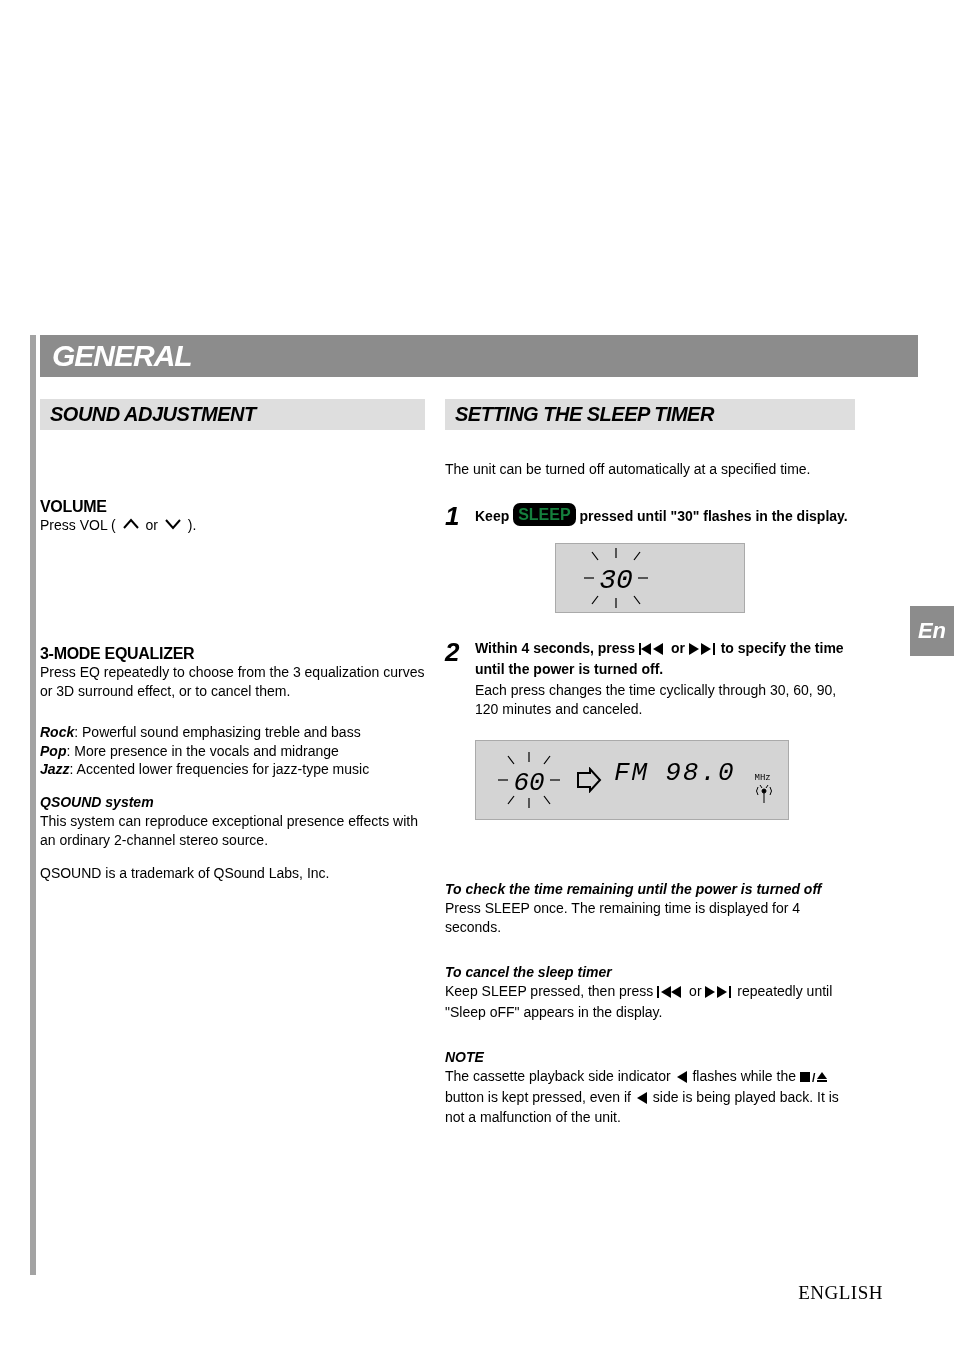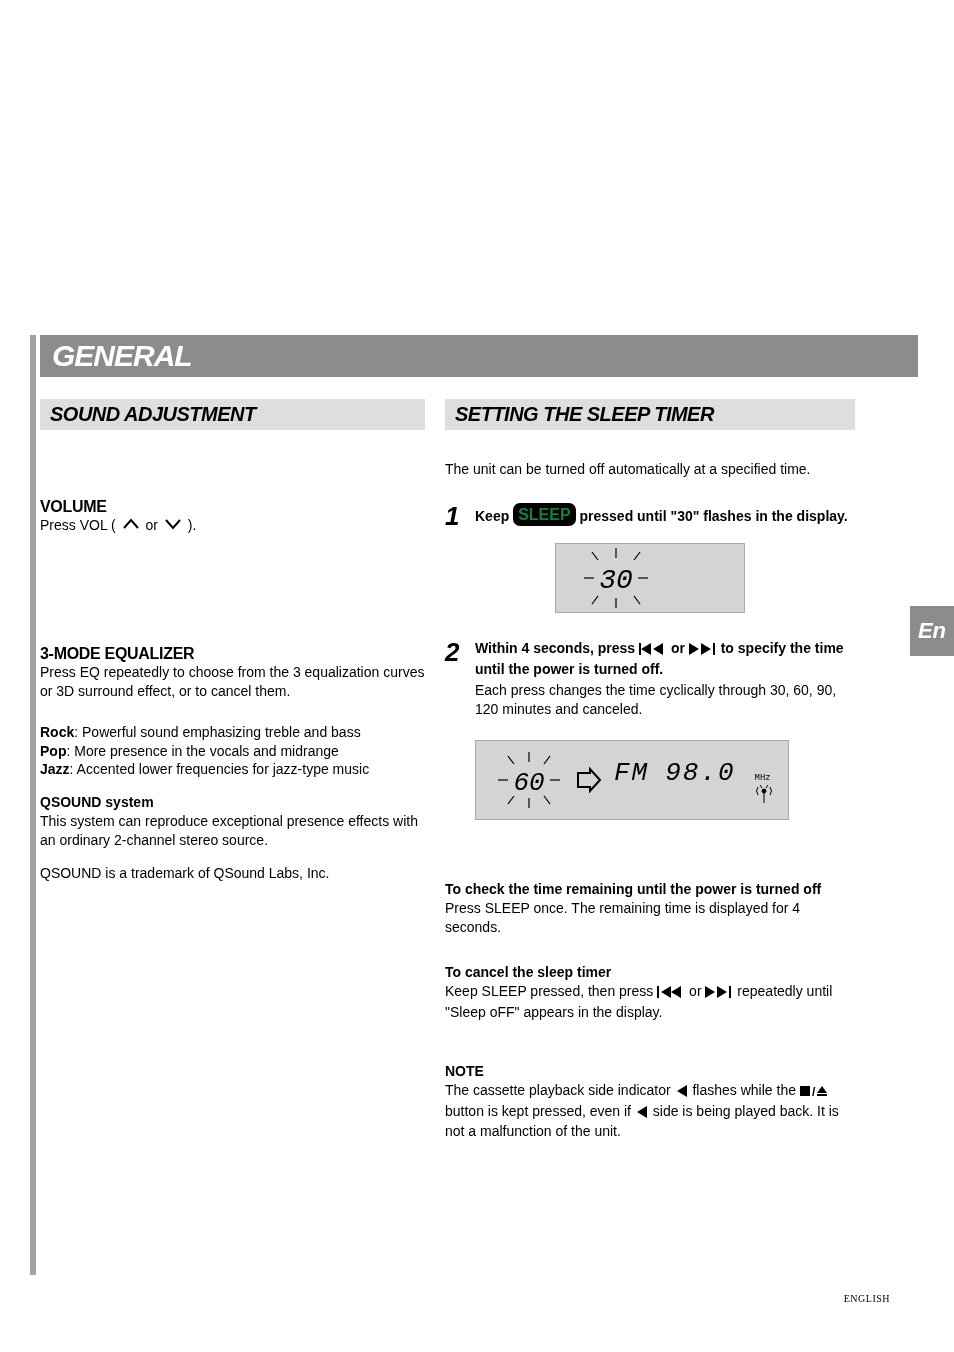--- a/index.html
+++ b/index.html
@@ -27,21 +27,21 @@
     background: #dedede;
     font-style: italic;
     font-weight: bold;
     font-size: 20px;
     padding: 4px 10px 4px 10px;
     letter-spacing: -0.5px;
   }
 
   .sub { font-weight: bold; font-size: 16px; letter-spacing: -0.3px; }
   .body { font-size: 14px; line-height: 1.35; }
-  .body-bold { font-weight: bold; }
+  .body-bold { font-weight: bold; font-style: italic; }
 
   .step-row { display: flex; align-items: flex-start; margin-top: 4px; }
   .step-num { font-style: italic; font-weight: bold; font-size: 26px; width: 30px; flex: 0 0 30px; line-height: 1; }
   .step-text { font-size: 14px; font-weight: bold; line-height: 1.35; }
   .step-text-sub { font-size: 14px; font-weight: normal; line-height: 1.35; margin-left: 30px; margin-top: 2px; }
 
   .sleep-pill {
     display: inline-block; background: #000; color: #15803d; font-weight: bold;
     font-size: 16px; border-radius: 7px; padding: 1px 5px; vertical-align: 1px;
   }
@@ -60,22 +60,22 @@
   .caret-up, .caret-down { display: inline-block; width: 22px; text-align: center; }
   .caret-up svg, .caret-down svg { width: 18px; height: 12px; }
 
   .tab-en {
     position: absolute; right: 0; top: 606px; width: 44px; height: 50px;
     background: #8c8c8c; color: #fff; display: flex; align-items: center; justify-content: center;
     font-style: italic; font-weight: bold; font-size: 22px;
   }
 
   .footer {
-    position: absolute; right: 64px; bottom: 48px; font-family: "Times New Roman", serif;
-    font-size: 10px; letter-spacing: 0.5px;
+    position: absolute; right: 71px; bottom: 48px; font-family: "Times New Roman", serif;
+    font-size: 19px; letter-spacing: 0.5px;
   }
 
   .skip-back, .skip-fwd { display: inline-block; vertical-align: -2px; }
   .skip-back svg, .skip-fwd svg { width: 28px; height: 12px; }
 
   .stop-eject { display: inline-block; vertical-align: -2px; }
   .stop-eject svg { width: 28px; height: 12px; }
 
   .play-left { display: inline-block; vertical-align: -2px; }
   .play-left svg { width: 14px; height: 12px; }
@@ -261,21 +261,21 @@
         <span class="skip-fwd">
           <svg viewBox="0 0 28 12">
               <polygon points="0,0 10,6 0,12" fill="#000"></polygon>
               <polygon points="12,0 22,6 12,12" fill="#000"></polygon>
               <rect x="24" y="0" width="2" height="12" fill="#000"></rect>
             </svg>
         </span>
         <span> repeatedly until "Sleep oFF" appears in the display.</span>
       </div>
 
-      <div class="body body-bold" style="margin-top: 40px;">NOTE</div>
+      <div class="body body-bold" style="margin-top: 26px;">NOTE</div>
       <div class="body">
         <span>The cassette playback side indicator </span>
         <span class="play-left">
           <svg viewBox="0 0 14 12">
               <polygon points="12,0 2,6 12,12" fill="#000"></polygon>
             </svg>
         </span>
         <span> flashes while the </span>
         <span class="stop-eject">
           <svg viewBox="0 0 28 12">

